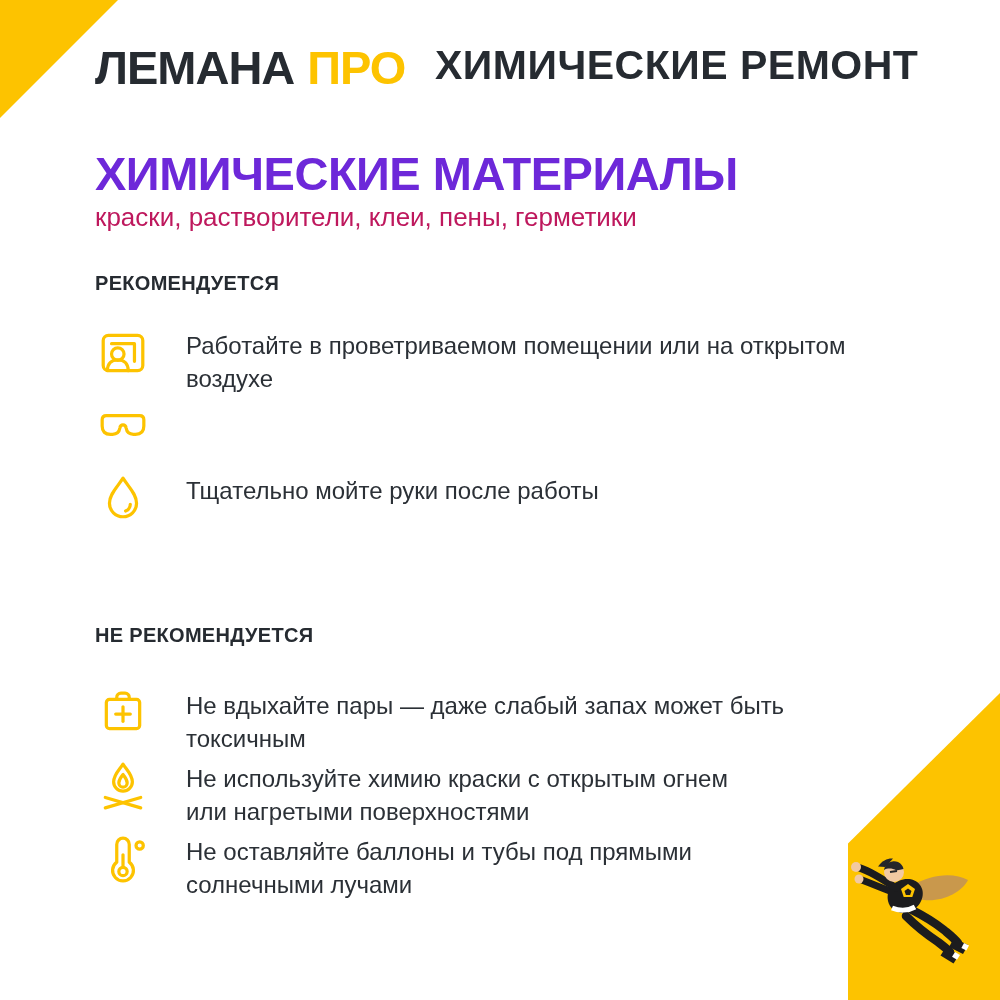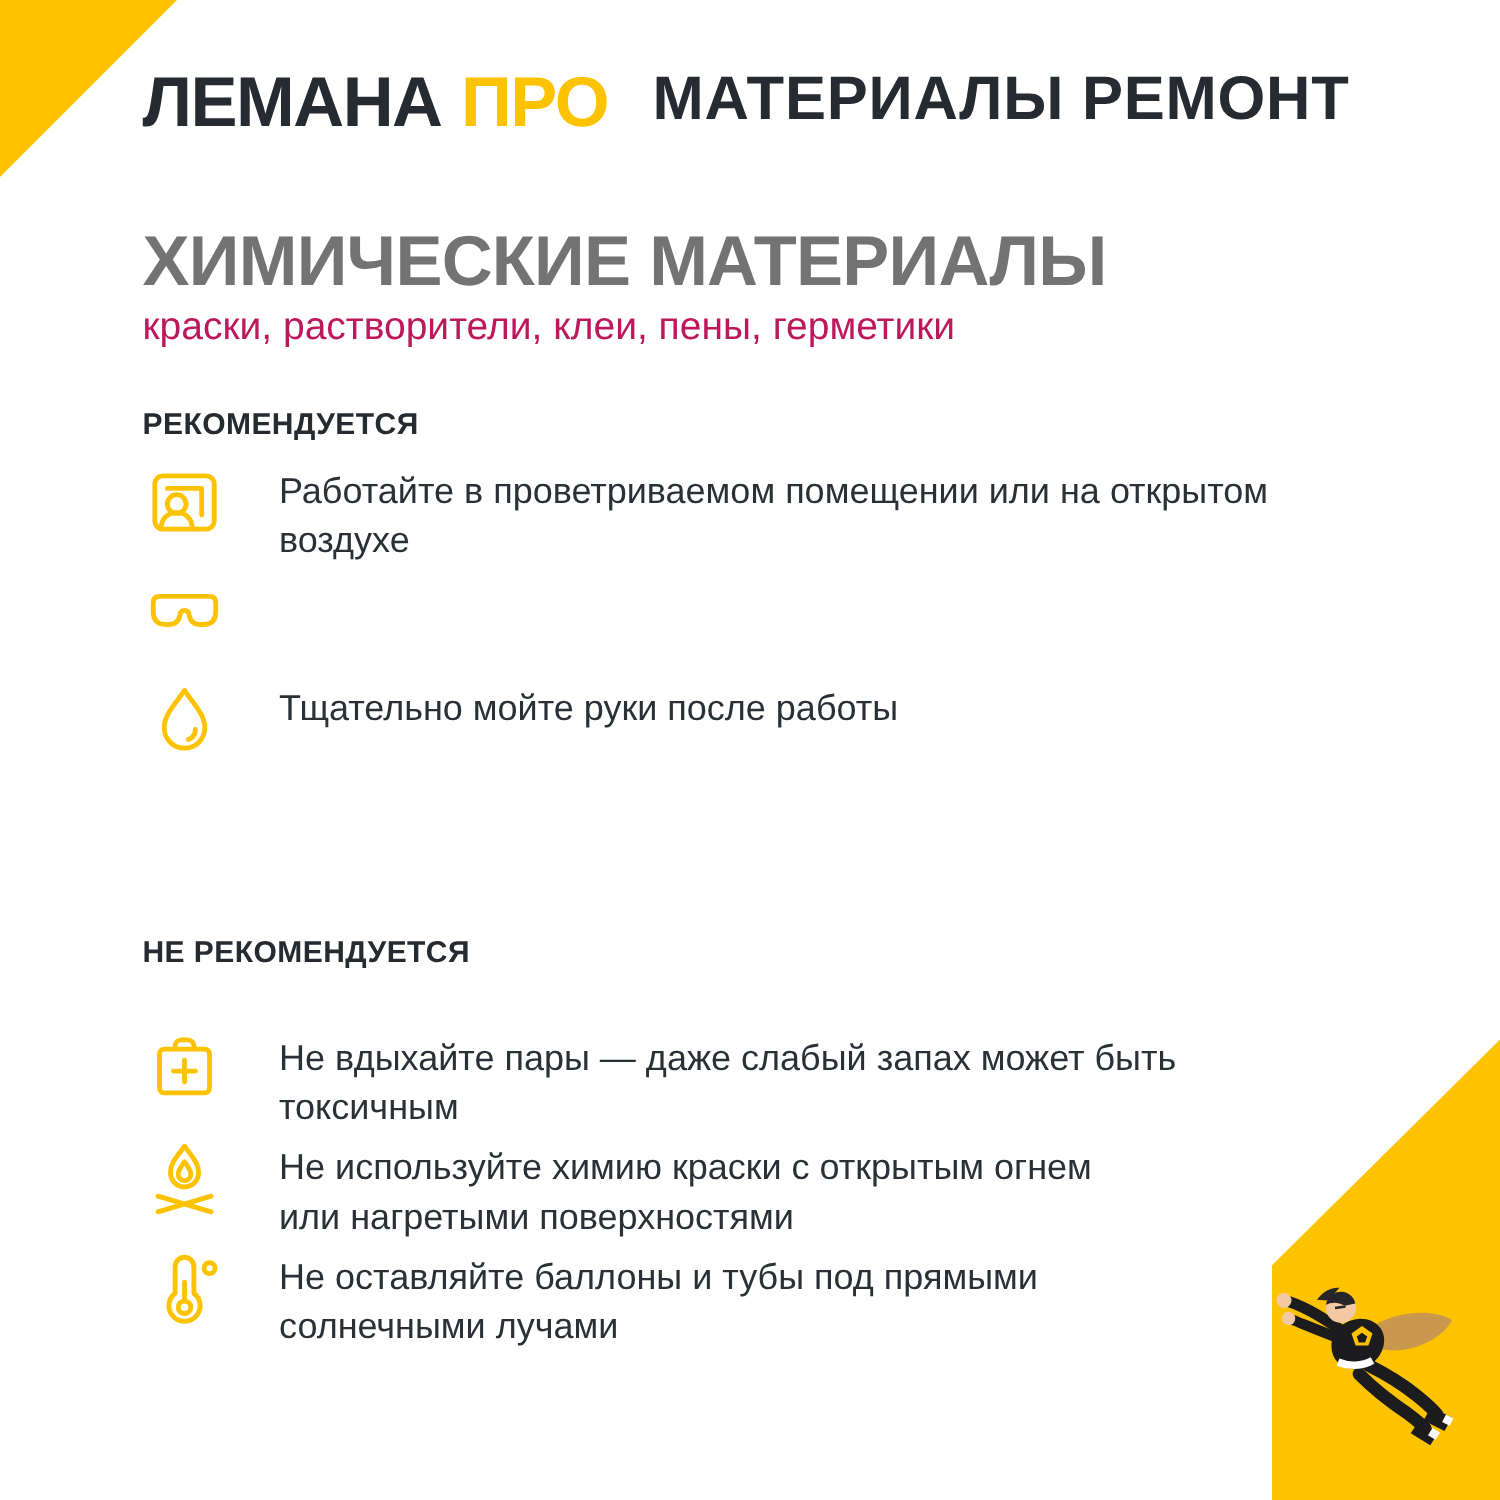--- a/index.html
+++ b/index.html
@@ -41,38 +41,38 @@
   .header-title {
     position: absolute; left: 340px; top: 2px;
     font-size: 41px; font-weight: 800; letter-spacing: 0.5px;
     color: #262b31; white-space: nowrap;
   }
 
   
   .page-title {
     position: absolute; left: 95px; top: 146px;
     font-size: 47px; font-weight: 800; letter-spacing: -0.5px;
-    color: #737373; white-space: nowrap;
+    color: #6d28d9; white-space: nowrap;
   }
   .page-subtitle {
     position: absolute; left: 95px; top: 202px;
     font-size: 26px; font-weight: 400; color: #be185d; white-space: nowrap;
   }
 
   
   .section-heading {
     position: absolute; left: 95px;
     font-size: 20px; font-weight: 800; letter-spacing: 0.3px;
     color: #262b31; white-space: nowrap;
   }
   #heading-recommended { top: 272px; }
   #heading-not-recommended { top: 624px; }
 
   .items { position: absolute; left: 98px; display: flex; flex-direction: column; gap: 6px; width: 810px; }
-  #items-recommended { top: 310px; justify-content: center; }
+  #items-recommended { top: 328px; justify-content: center; }
   #items-not-recommended { top: 688px; }
 
   .item { display: flex; gap: 38px; align-items: flex-start; min-height: 66px; }
   .item.single { min-height: 60px; }
   .item-icon { width: 50px; height: 50px; flex: 0 0 50px; }
   .item-icon svg { width: 50px; height: 50px; display: block; }
   .item-text {
     font-size: 24px; line-height: 33px; font-weight: 500;
     color: #2b3036; white-space: pre-line; padding-top: 1px;
   }
@@ -83,21 +83,21 @@
 <body>
 
 <div class="corner-tl"></div>
 <div class="corner-br"></div>
 
 <div class="header">
   <div class="logo">
     <span class="logo-word">ЛЕМАНА</span>
     <span class="logo-word pro">ПРО</span>
   </div>
-  <div class="header-title">МАТЕРИАЛЫ РЕМОНТ</div>
+  <div class="header-title">ХИМИЧЕСКИЕ РЕМОНТ</div>
 </div>
 
 <div class="page-title">ХИМИЧЕСКИЕ МАТЕРИАЛЫ</div>
 <div class="page-subtitle">краски, растворители, клеи, пены, герметики</div>
 
 <div class="section-heading" id="heading-recommended">РЕКОМЕНДУЕТСЯ</div>
 
 <div class="items" id="items-recommended">
   <div class="item">
     <span class="item-icon">

